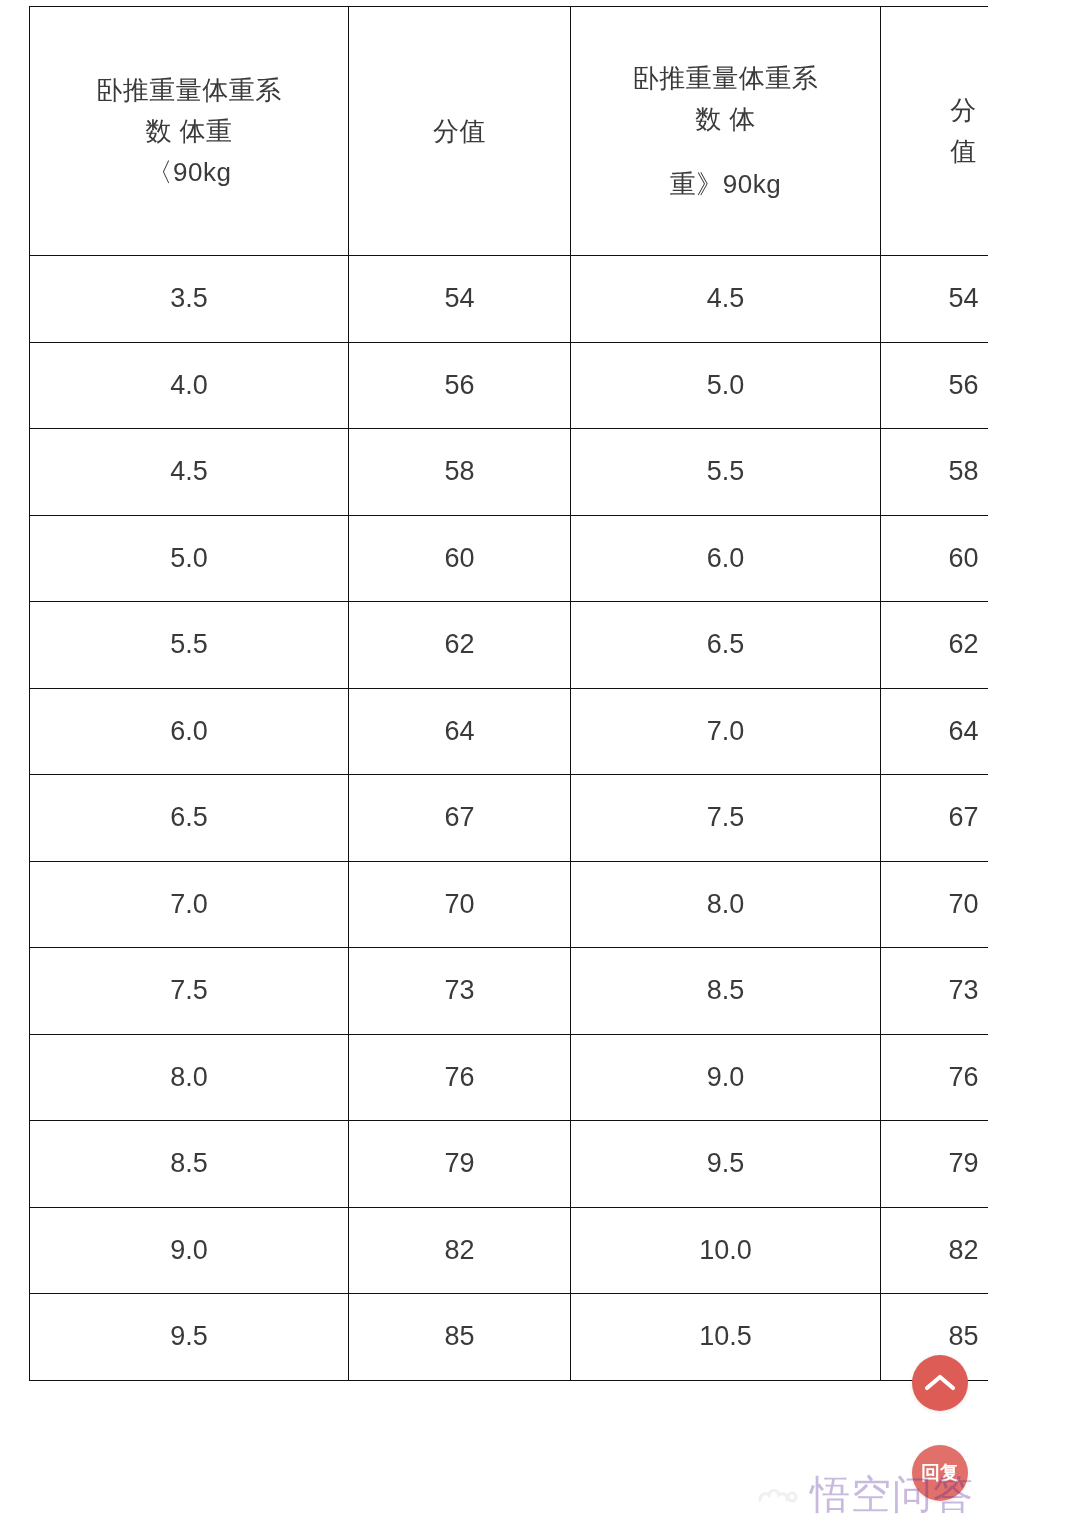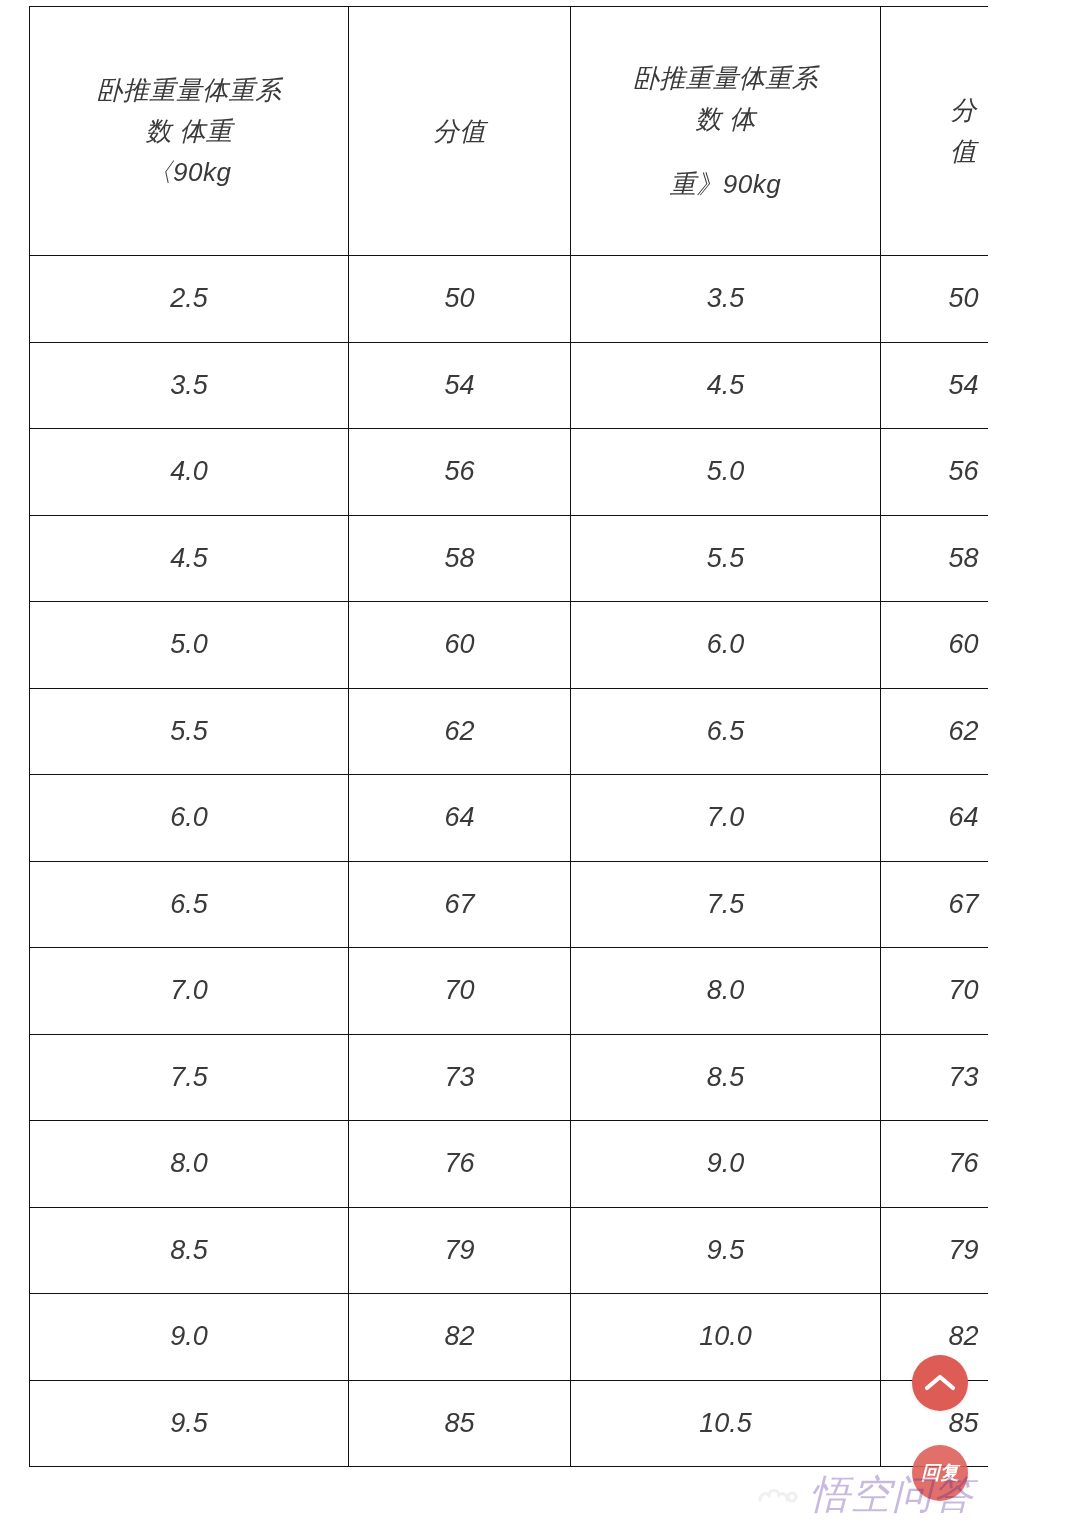--- a/index.html
+++ b/index.html
@@ -16,21 +16,20 @@
   }
 
   #page {
     position: absolute;
     left: 0;
     top: 0;
     width: 988px;
     height: 1528px;
     background: #ffffff;
     overflow: hidden;
-    font-style: italic;
   }
 
   
   #score-table {
     position: absolute;
     left: 29px;
     top: 6px;
     width: 1017px;
     border-collapse: collapse;
     table-layout: fixed;
@@ -174,26 +173,20 @@
           <span class="ln">重》90kg</span>
         </th>
         <th class="hdr-narrow">
           <span class="ln">分</span>
           <span class="ln">值</span>
         </th>
       </tr>
     </thead>
     <tbody id="table-body">
         <tr class="data-row">
-          <td class="val col-a">2.5</td>
-          <td class="val col-b">50</td>
-          <td class="val col-a">3.5</td>
-          <td class="val col-b">50</td>
-        </tr>
-        <tr class="data-row">
           <td class="val col-a">3.5</td>
           <td class="val col-b">54</td>
           <td class="val col-a">4.5</td>
           <td class="val col-b">54</td>
         </tr>
         <tr class="data-row">
           <td class="val col-a">4.0</td>
           <td class="val col-b">56</td>
           <td class="val col-a">5.0</td>
           <td class="val col-b">56</td>

